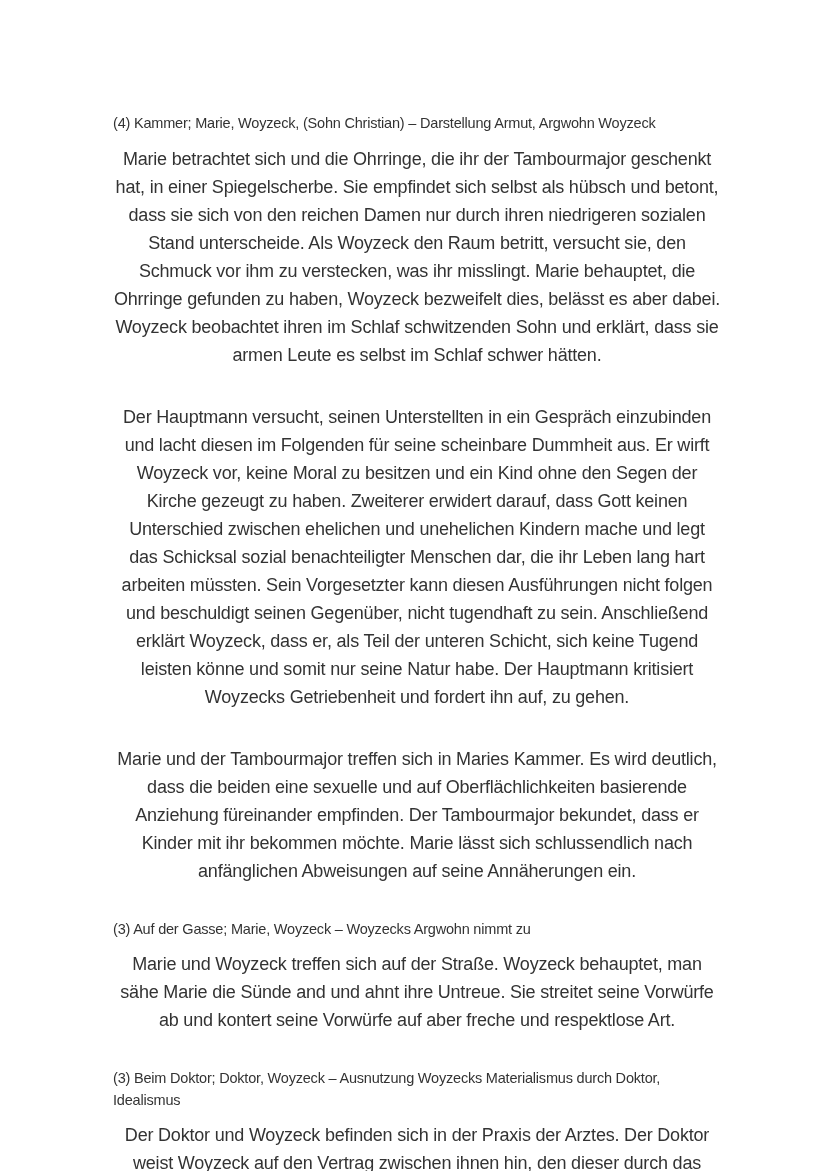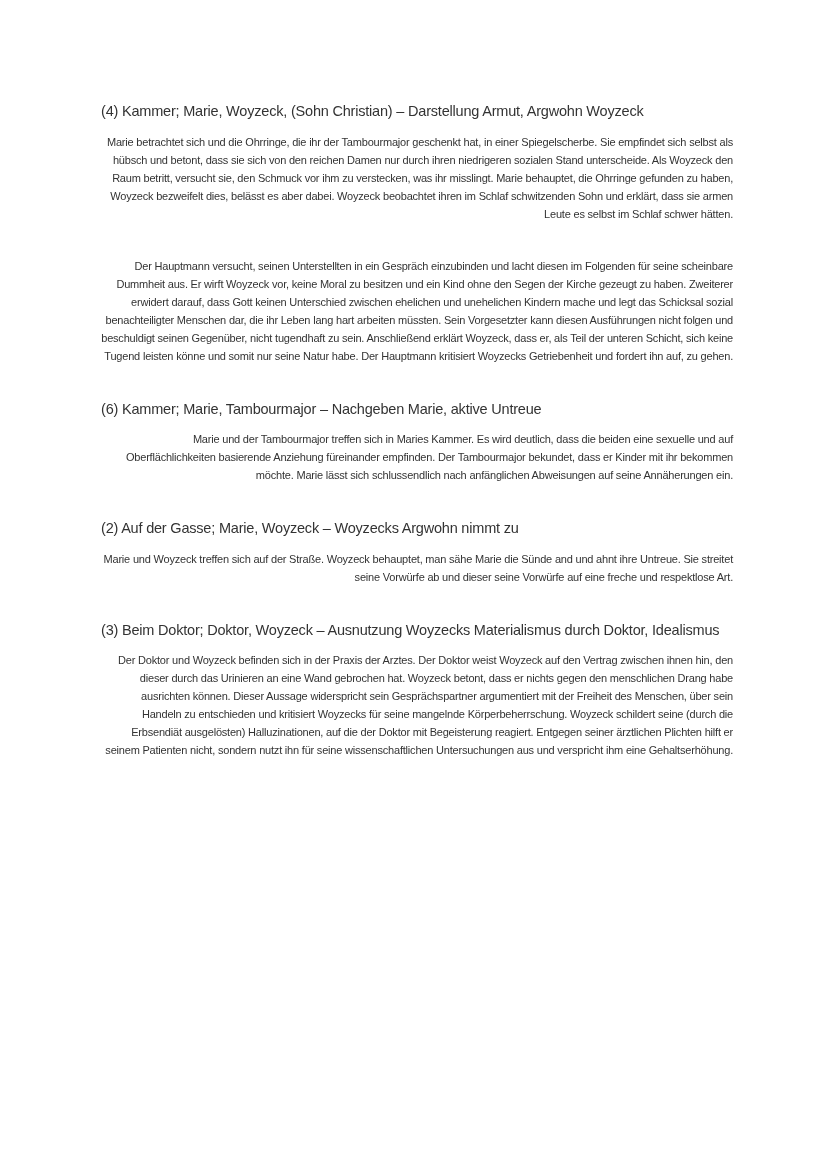--- a/index.html
+++ b/index.html
@@ -15,63 +15,62 @@
     color: #333333;
     overflow: hidden;
   }
   .doc {
     position: absolute;
     left: 97px;
     top: 97px;
     width: 640px;
   }
   .section {
-    margin: 4px;
+    margin: 16px;
   }
   .section-heading {
     font-size: 14.5px;
     line-height: 21.5px;
     letter-spacing: -0.2px;
     font-weight: 400;
     margin: 0 0 10px 0;
     white-space: normal;
   }
   .section-body {
-    font-size: 11px;
-    line-height: 18px;
+    font-size: 18px;
+    line-height: 28px;
     letter-spacing: -0.2px;
     margin: 0 0 34px 0;
-    text-align: right;
+    text-align: center;
   }
   .section:last-child .section-body {
     margin-bottom: 0;
   }
 </style>
 </head>
 <body>
 
 <div class="doc">
 
   <div class="section">
     <div class="section-heading">(4) Kammer; Marie, Woyzeck, (Sohn Christian) – Darstellung Armut, Argwohn Woyzeck</div>
     <div class="section-body">Marie betrachtet sich und die Ohrringe, die ihr der Tambourmajor geschenkt hat, in einer Spiegelscherbe. Sie empfindet sich selbst als hübsch und betont, dass sie sich von den reichen Damen nur durch ihren niedrigeren sozialen Stand unterscheide. Als Woyzeck den Raum betritt, versucht sie, den Schmuck vor ihm zu verstecken, was ihr misslingt. Marie behauptet, die Ohrringe gefunden zu haben, Woyzeck bezweifelt dies, belässt es aber dabei. Woyzeck beobachtet ihren im Schlaf schwitzenden Sohn und erklärt, dass sie armen Leute es selbst im Schlaf schwer hätten.</div>
   </div>
 
   <div class="section">
     <div class="section-body">Der Hauptmann versucht, seinen Unterstellten in ein Gespräch einzubinden und lacht diesen im Folgenden für seine scheinbare Dummheit aus. Er wirft Woyzeck vor, keine Moral zu besitzen und ein Kind ohne den Segen der Kirche gezeugt zu haben. Zweiterer erwidert darauf, dass Gott keinen Unterschied zwischen ehelichen und unehelichen Kindern mache und legt das Schicksal sozial benachteiligter Menschen dar, die ihr Leben lang hart arbeiten müssten. Sein Vorgesetzter kann diesen Ausführungen nicht folgen und beschuldigt seinen Gegenüber, nicht tugendhaft zu sein. Anschließend erklärt Woyzeck, dass er, als Teil der unteren Schicht, sich keine Tugend leisten könne und somit nur seine Natur habe. Der Hauptmann kritisiert Woyzecks Getriebenheit und fordert ihn auf, zu gehen.</div>
   </div>
 
   <div class="section">
-    <div class="section-heading">(6) Kammer; Marie, Tambourmajor – Nachgeben Marie, aktive Untreue</div>
     <div class="section-body">Marie und der Tambourmajor treffen sich in Maries Kammer. Es wird deutlich, dass die beiden eine sexuelle und auf Oberflächlichkeiten basierende Anziehung füreinander empfinden. Der Tambourmajor bekundet, dass er Kinder mit ihr bekommen möchte. Marie lässt sich schlussendlich nach anfänglichen Abweisungen auf seine Annäherungen ein.</div>
   </div>
 
   <div class="section">
-    <div class="section-heading">(2) Auf der Gasse; Marie, Woyzeck – Woyzecks Argwohn nimmt zu</div>
-    <div class="section-body">Marie und Woyzeck treffen sich auf der Straße. Woyzeck behauptet, man sähe Marie die Sünde and und ahnt ihre Untreue. Sie streitet seine Vorwürfe ab und dieser seine Vorwürfe auf eine freche und respektlose Art.</div>
+    <div class="section-heading">(3) Auf der Gasse; Marie, Woyzeck – Woyzecks Argwohn nimmt zu</div>
+    <div class="section-body">Marie und Woyzeck treffen sich auf der Straße. Woyzeck behauptet, man sähe Marie die Sünde and und ahnt ihre Untreue. Sie streitet seine Vorwürfe ab und kontert seine Vorwürfe auf aber freche und respektlose Art.</div>
   </div>
 
   <div class="section">
     <div class="section-heading">(3) Beim Doktor; Doktor, Woyzeck – Ausnutzung Woyzecks Materialismus durch Doktor, Idealismus</div>
     <div class="section-body">Der Doktor und Woyzeck befinden sich in der Praxis der Arztes. Der Doktor weist Woyzeck auf den Vertrag zwischen ihnen hin, den dieser durch das Urinieren an eine Wand gebrochen hat. Woyzeck betont, dass er nichts gegen den menschlichen Drang habe ausrichten können. Dieser Aussage widerspricht sein Gesprächspartner argumentiert mit der Freiheit des Menschen, über sein Handeln zu entschieden und kritisiert Woyzecks für seine mangelnde Körperbeherrschung. Woyzeck schildert seine (durch die Erbsendiät ausgelösten) Halluzinationen, auf die der Doktor mit Begeisterung reagiert. Entgegen seiner ärztlichen Plichten hilft er seinem Patienten nicht, sondern nutzt ihn für seine wissenschaftlichen Untersuchungen aus und verspricht ihm eine Gehaltserhöhung.</div>
   </div>
 
 </div>
 
 </body></html>

